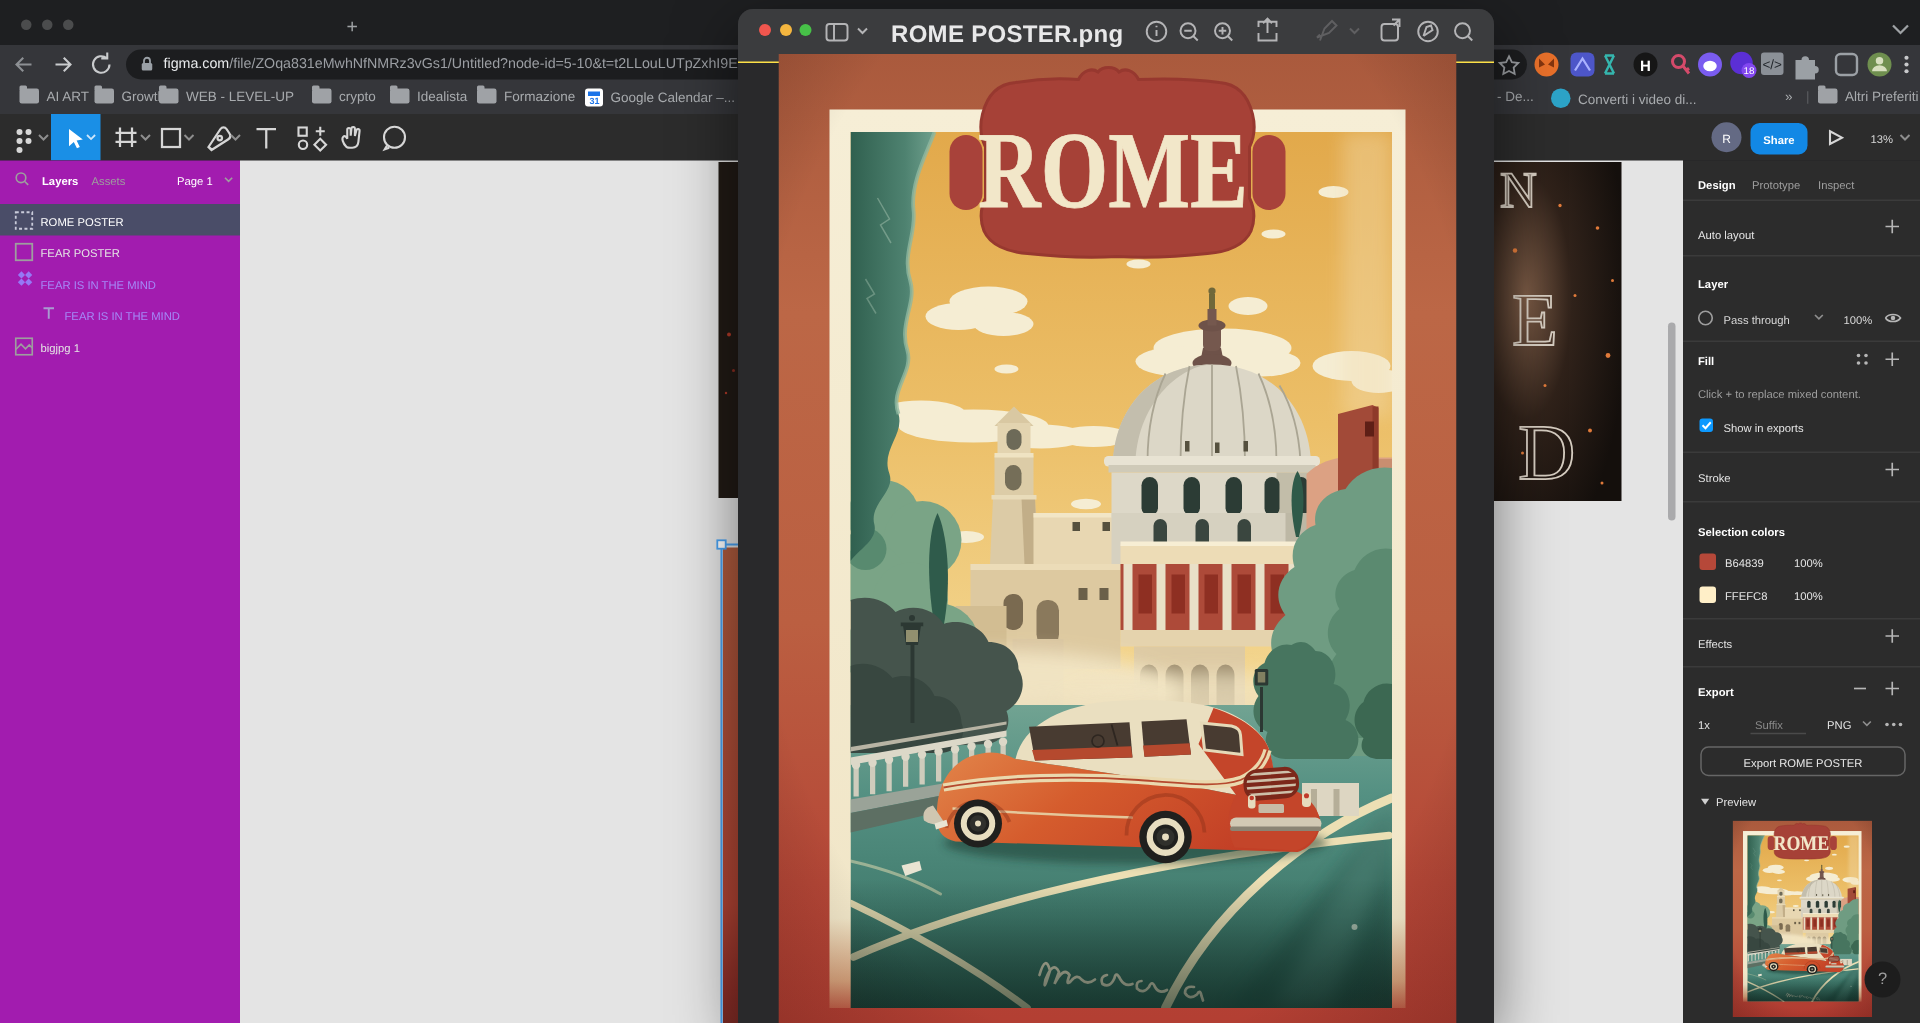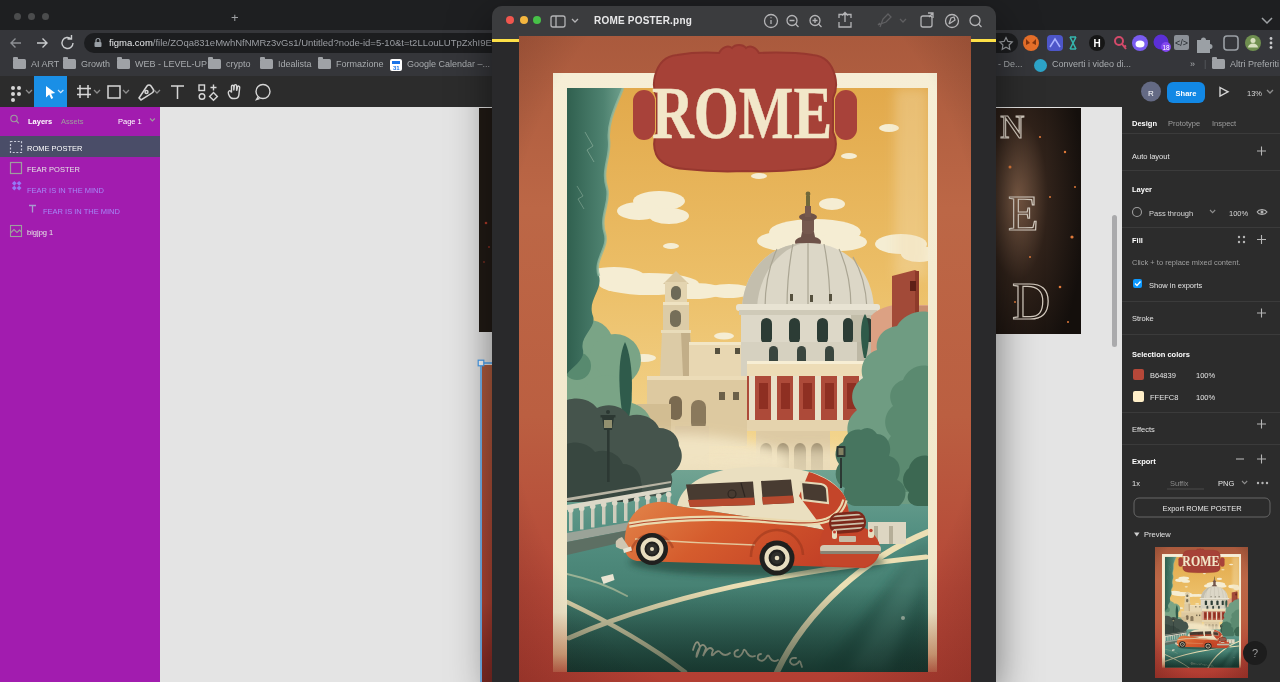--- a/index.html
+++ b/index.html
@@ -9,31 +9,31 @@
 #tabbar{left:0;top:0;width:1280px;height:30px;background:#1e1f21}
 .tl{width:7px;height:7px;border-radius:50%;background:#4b4c4d;top:13px}
 #tab{left:64px;top:6px;width:158px;height:24px;background:#35363a;border-radius:9px 9px 0 0;color:#dcdddf;font-size:9px}
 #tab .ttl{position:absolute;left:26px;top:7px;letter-spacing:.1px}
 #tab .x{position:absolute;right:8px;top:6px;color:#c9cacc;font-size:10px}
 #newtab{left:231px;top:10px;color:#9fa2a5;font-size:13px;font-weight:400}
 #toolbar{left:0;top:30px;width:1280px;height:26px;background:#35363a}
 #urlbar{left:84px;top:33px;width:934px;height:20px;background:#1c1d1f;border-radius:11px;color:#9b9ea3;font-size:9.5px;line-height:20px;white-space:nowrap;overflow:hidden}
 #urlbar b{color:#e8eaec;font-weight:400}
 #bookmarks{left:0;top:56px;width:1280px;height:20px;background:#35363a;color:#a8abae;font-size:9px}
-.bm{position:absolute;top:3px;display:flex;align-items:flex-start;gap:5px;white-space:nowrap}
+.bm{position:absolute;top:3px;display:flex;align-items:center;gap:5px;white-space:nowrap}
 .folder{width:13px;height:10px;background:#9fa2a6;border-radius:1.5px;position:relative}
 .folder:before{content:"";position:absolute;left:0;top:-2px;width:5px;height:3px;background:#9fa2a6;border-radius:1px 1px 0 0}
 
 #ftoolbar{left:0;top:76px;width:1280px;height:31px;background:#2c2c2c}
 #leftpanel{left:0;top:107px;width:160px;height:575px;background:#a21caf;color:#fff;font-size:11px}
 #canvas{left:160px;top:107px;width:962px;height:575px;background:#e4e4e4}
 #rightpanel{left:1122px;top:107px;width:178px;height:575px;background:#2c2c2c;color:#fff;font-size:11px}
 
 #pwin{left:492px;top:6px;width:504px;height:676px;border-radius:10px 10px 0 0;background:#29292b;box-shadow:0 14px 42px rgba(0,0,0,.5);overflow:hidden}
-#ptitle{position:absolute;left:0;top:0;width:504px;height:36px;background:#3b3c3e;border-bottom:3px solid #fde047;color:#e8e8e9;font-size:10px;font-weight:700}
+#ptitle{position:absolute;left:0;top:0;width:504px;height:36px;background:#3b3c3e;border-bottom:1px solid #fde047;color:#e8e8e9;font-size:16px;font-weight:700}
 .plight{position:absolute;top:10px;width:8px;height:8px;border-radius:50%}
 #poster{position:absolute;left:27px;top:30px;width:452px;height:690px}
 #help{left:1243px;top:641px;width:24px;height:24px;border-radius:50%;background:#1d1d1d;color:#9e9e9e;font-size:11px;text-align:center;line-height:24px}
 </style></head>
 <body>
 <svg width="0" height="0" style="position:absolute">
 <defs>
 <linearGradient id="gBorder" x1="0" y1="0" x2="0" y2="1">
  <stop offset="0" stop-color="#aa5a3d"></stop>
         <stop offset=".25" stop-color="#bc6746"></stop>
@@ -434,21 +434,21 @@
   </div>
   <div class="abs" style="left:1260px;top:12px;width:14px;height:10px">
     <svg width="14" height="10" viewBox="0 0 14 10">
         <path d="M2,2 l5,5 5,-5" stroke="#9fa2a5" stroke-width="1.5" fill="none"></path>
       </svg>
   </div>
 
   <div class="abs" id="bookmarks">
     <span class="bm" style="left:13px"><span class="folder"></span>AI ART</span>
     <span class="bm" style="left:63px"><span class="folder"></span>Growth</span>
-    <span class="bm" style="left:117px"><span class="folder"></span>WEB - LEVEL-UP</span>
+    <span class="bm" style="left:106px"><span class="folder"></span>WEB - LEVEL-UP</span>
     <span class="bm" style="left:208px"><span class="folder"></span>crypto</span>
     <span class="bm" style="left:260px"><span class="folder"></span>Idealista</span>
     <span class="bm" style="left:318px"><span class="folder"></span>Formazione</span>
     <span class="bm" style="left:390px"><span style="width:12px;height:12px;background:#fff;border-radius:2px;display:inline-block;position:relative">
           <span style="position:absolute;left:2px;top:2px;width:8px;height:3px;background:#1a73e8"></span>
           <span style="position:absolute;left:3px;top:6px;font-size:6px;color:#1a73e8;font-weight:bold;line-height:6px">31</span>
         </span>Google Calendar –...</span>
     <span class="bm" style="left:998px">- De...</span>
     <span class="bm" style="left:1034px"><span style="width:13px;height:13px;background:#2da4c8;border-radius:50%;display:inline-block"></span>Converti i video di...</span>
     <span class="bm" style="left:1190px">»</span>

